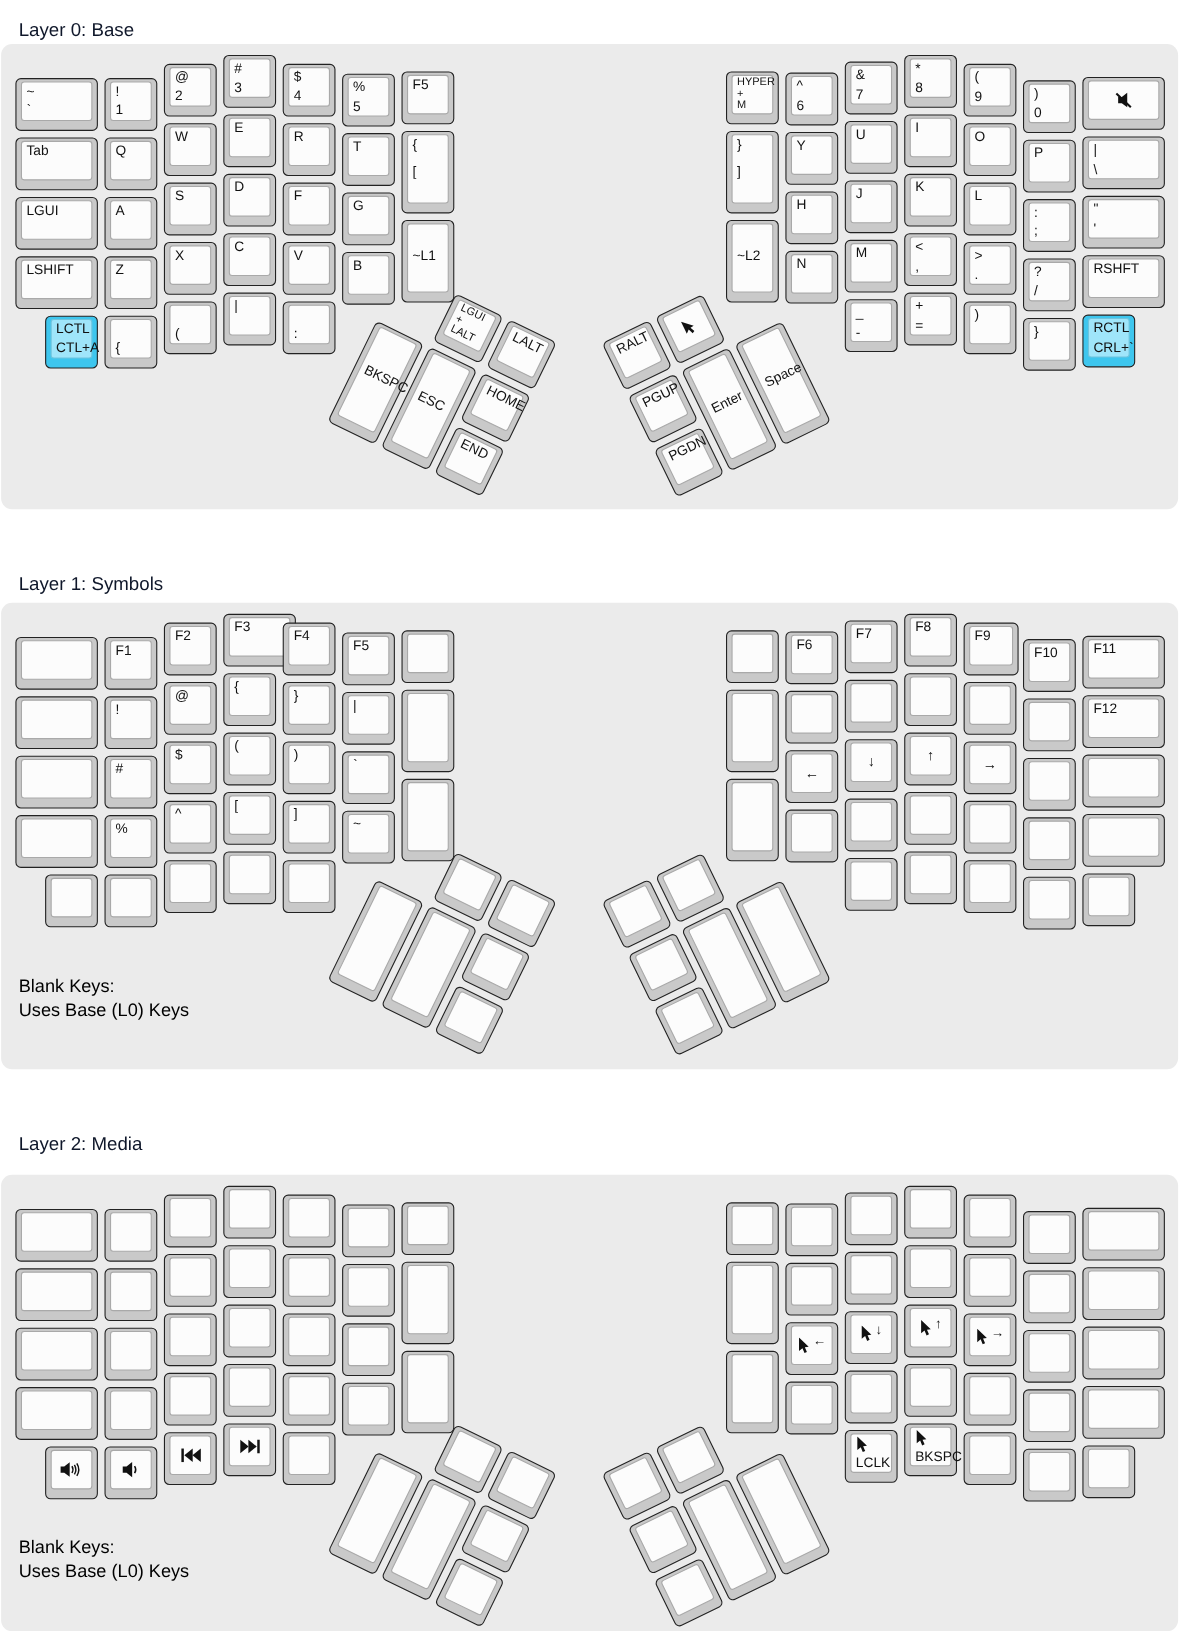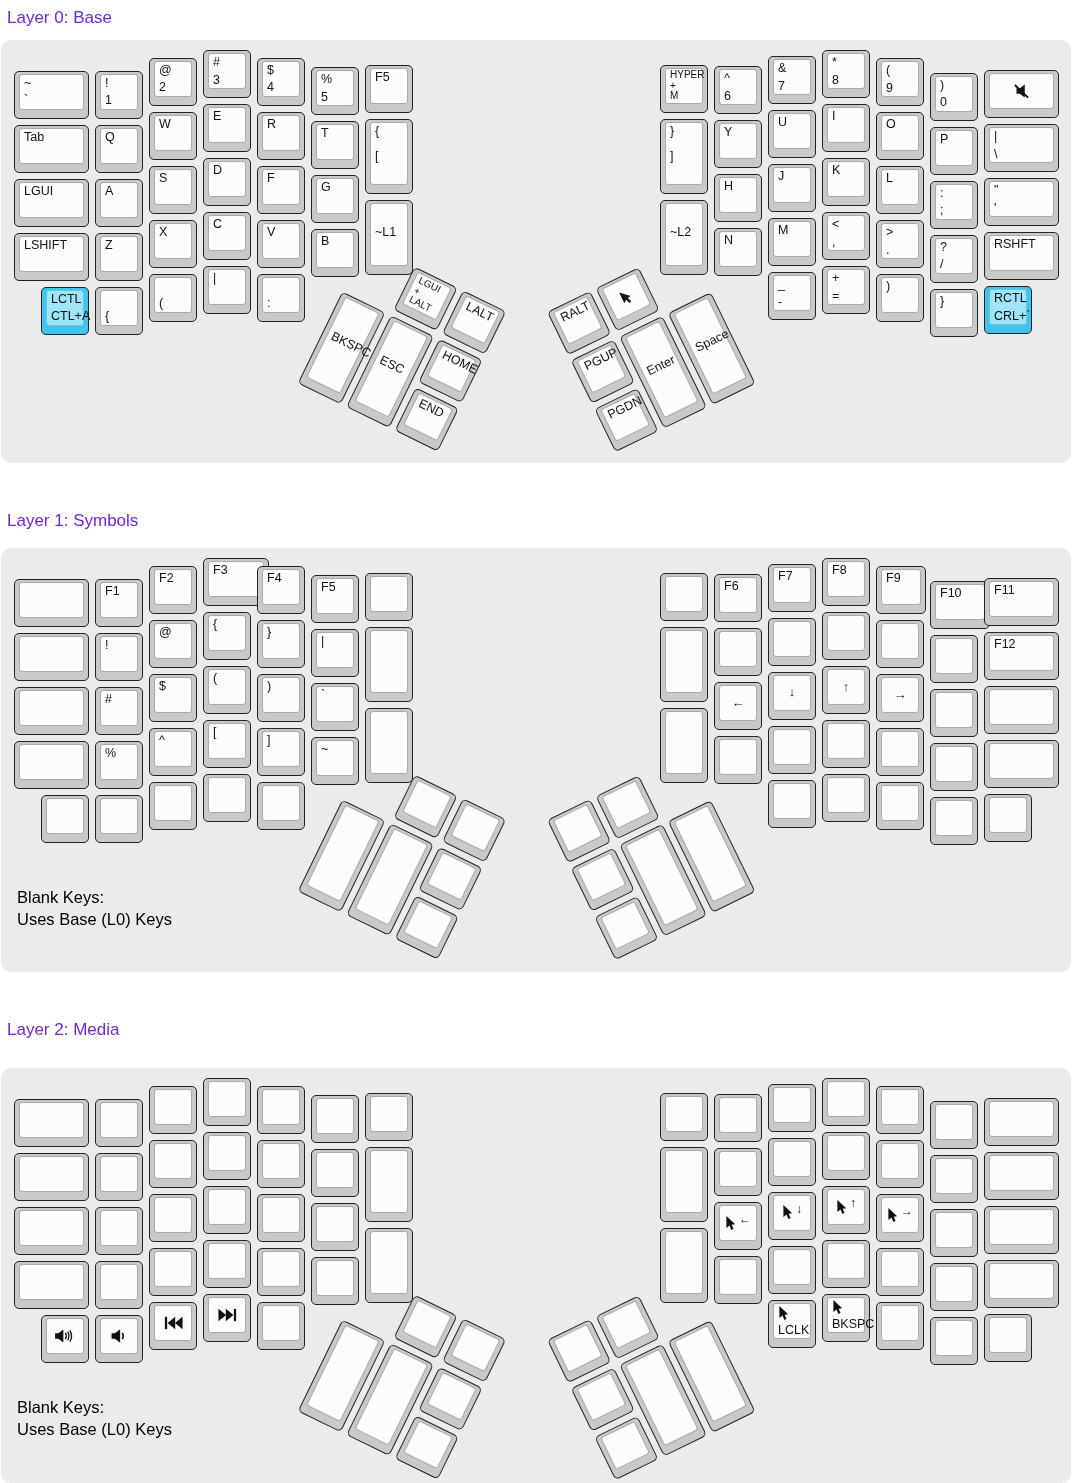--- a/index.html
+++ b/index.html
@@ -1,18 +1,18 @@
 <!DOCTYPE html>
 <html style="--panel: #ebebeb; --keyouter: #c9c9c9; --keyinner: #fcfcfc; --accouter: #3ec6ee; --accinner: #9fe5fa;"><head>
 <meta charset="utf-8">
 <style>
   html,body{margin:0;padding:0;background:#fff;}
   body{font-family:"Liberation Sans","DejaVu Sans",sans-serif;color:#000;}
   .sheet{position:relative;width:1073px;height:1483px;background:#fff;overflow:hidden;}
-  .title{position:absolute;left:3px;margin:4px;font-size:17px;font-weight:400;color:#6d28d9;}
+  .title{position:absolute;left:3px;margin:14px;font-size:17px;font-weight:400;color:#0f172a;}
   .t0{top:4px}.t1{top:507px}.t2{top:1016px}
   .panel{position:absolute;left:1px;width:1070px;background:var(--panel,#ebebeb);border-radius:10px;}
   .p0{top:40px;height:423px}.p1{top:548px;height:424px}.p2{top:1068px;height:415px}
   .kb{position:absolute;inset:0;}
   .caption{position:absolute;left:16px;font-size:16.5px;line-height:22px;white-space:pre-line;color:#000;}
   .p0 .caption{top:342px}.p1 .caption{top:338px}.p2 .caption{top:328px}
   .grp{position:absolute;transform-origin:0 0;}
   .key{position:absolute;background:var(--keyouter,#c9c9c9);border:1.4px solid #222;border-radius:5px;box-sizing:border-box;}
   .key.blue{background:var(--accouter,#3ec6ee);}
   .cap{position:absolute;left:4px;right:4px;top:2px;bottom:8px;background:var(--keyinner,#fcfcfc);
@@ -643,21 +643,21 @@
           <div class="key" style="left: 162px; top: 0px; width: 48px; height: 48px;">
             <div class="cap">
               <span class="leg top">F8</span>
             </div>
           </div>
           <div class="key" style="left: 216px; top: 8.1px; width: 48px; height: 48px; padding-left: 48px;">
             <div class="cap">
               <span class="leg top">F9</span>
             </div>
           </div>
-          <div class="key" style="left: 270px; top: 22.68px; width: 60px; height: 48px; text-decoration: underline;">
+          <div class="key" style="left: 270px; top: 22.68px; width: 48px; height: 48px; text-decoration: underline;">
             <div class="cap">
               <span class="leg top">F10</span>
             </div>
           </div>
           <div class="key" style="left: 324px; top: 19.98px; width: 75px; height: 48px;">
             <div class="cap">
               <span class="leg top">F11</span>
             </div>
           </div>
           <div class="key" style="left: 0px; top: 69.12px; width: 48px; height: 75px;">

